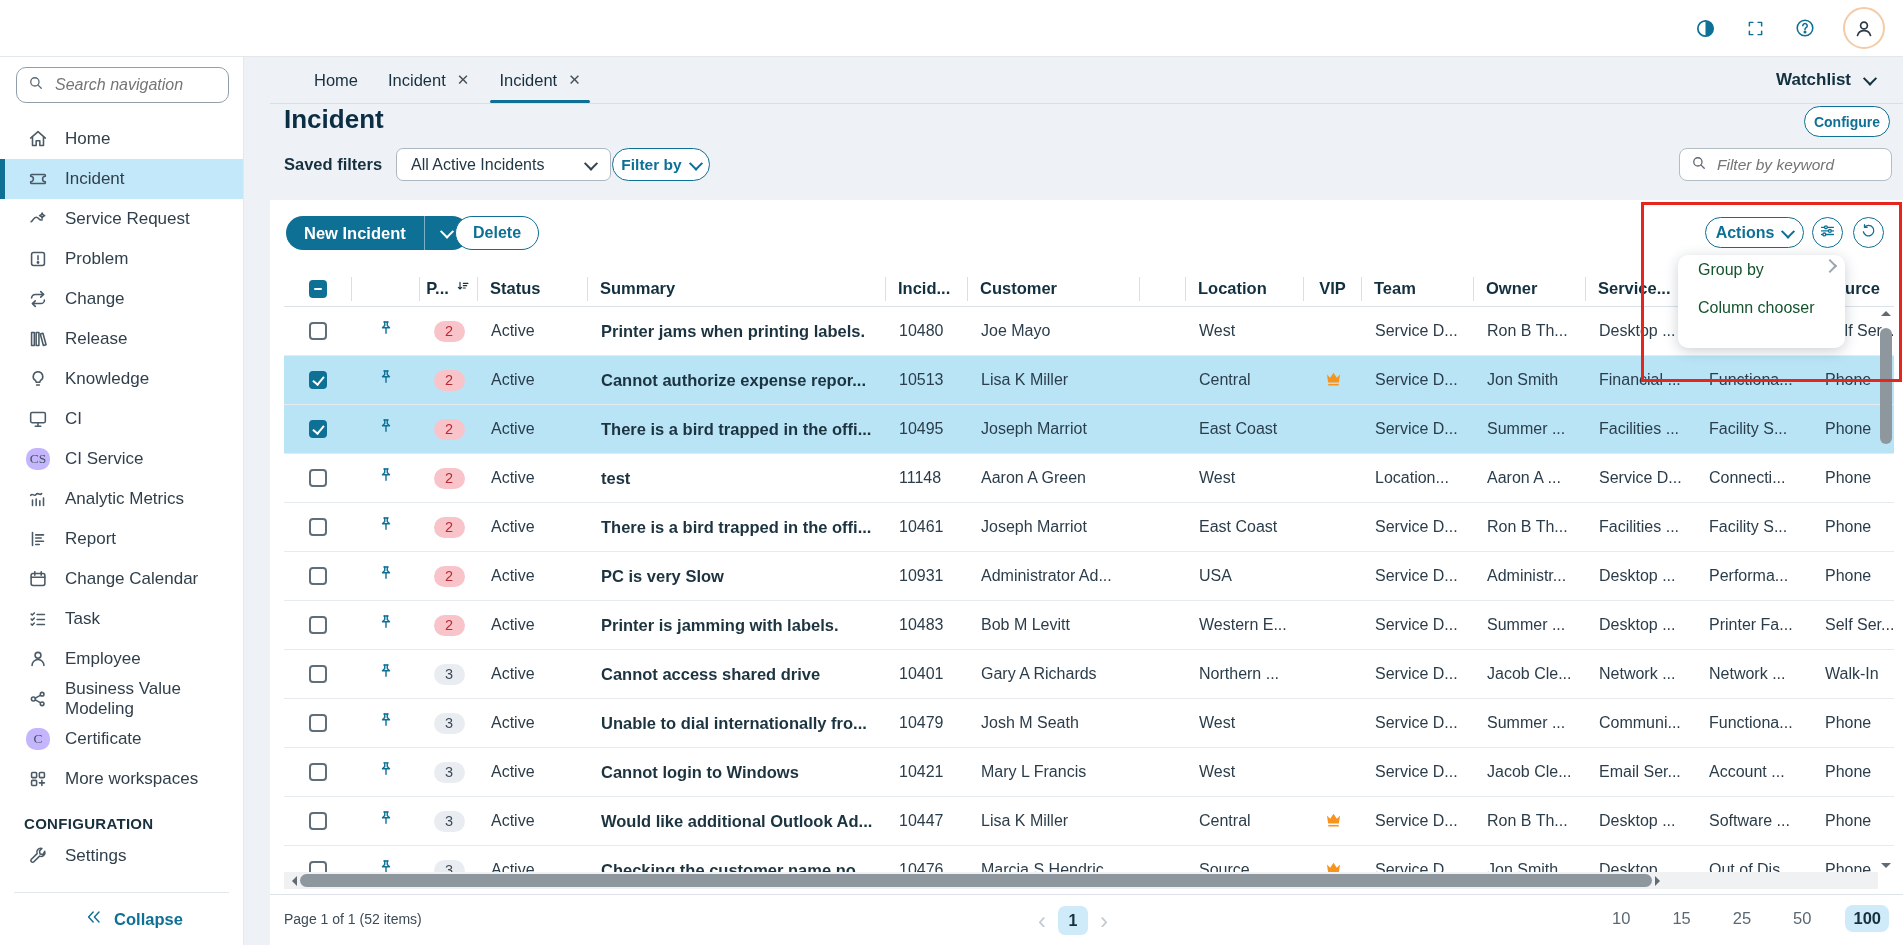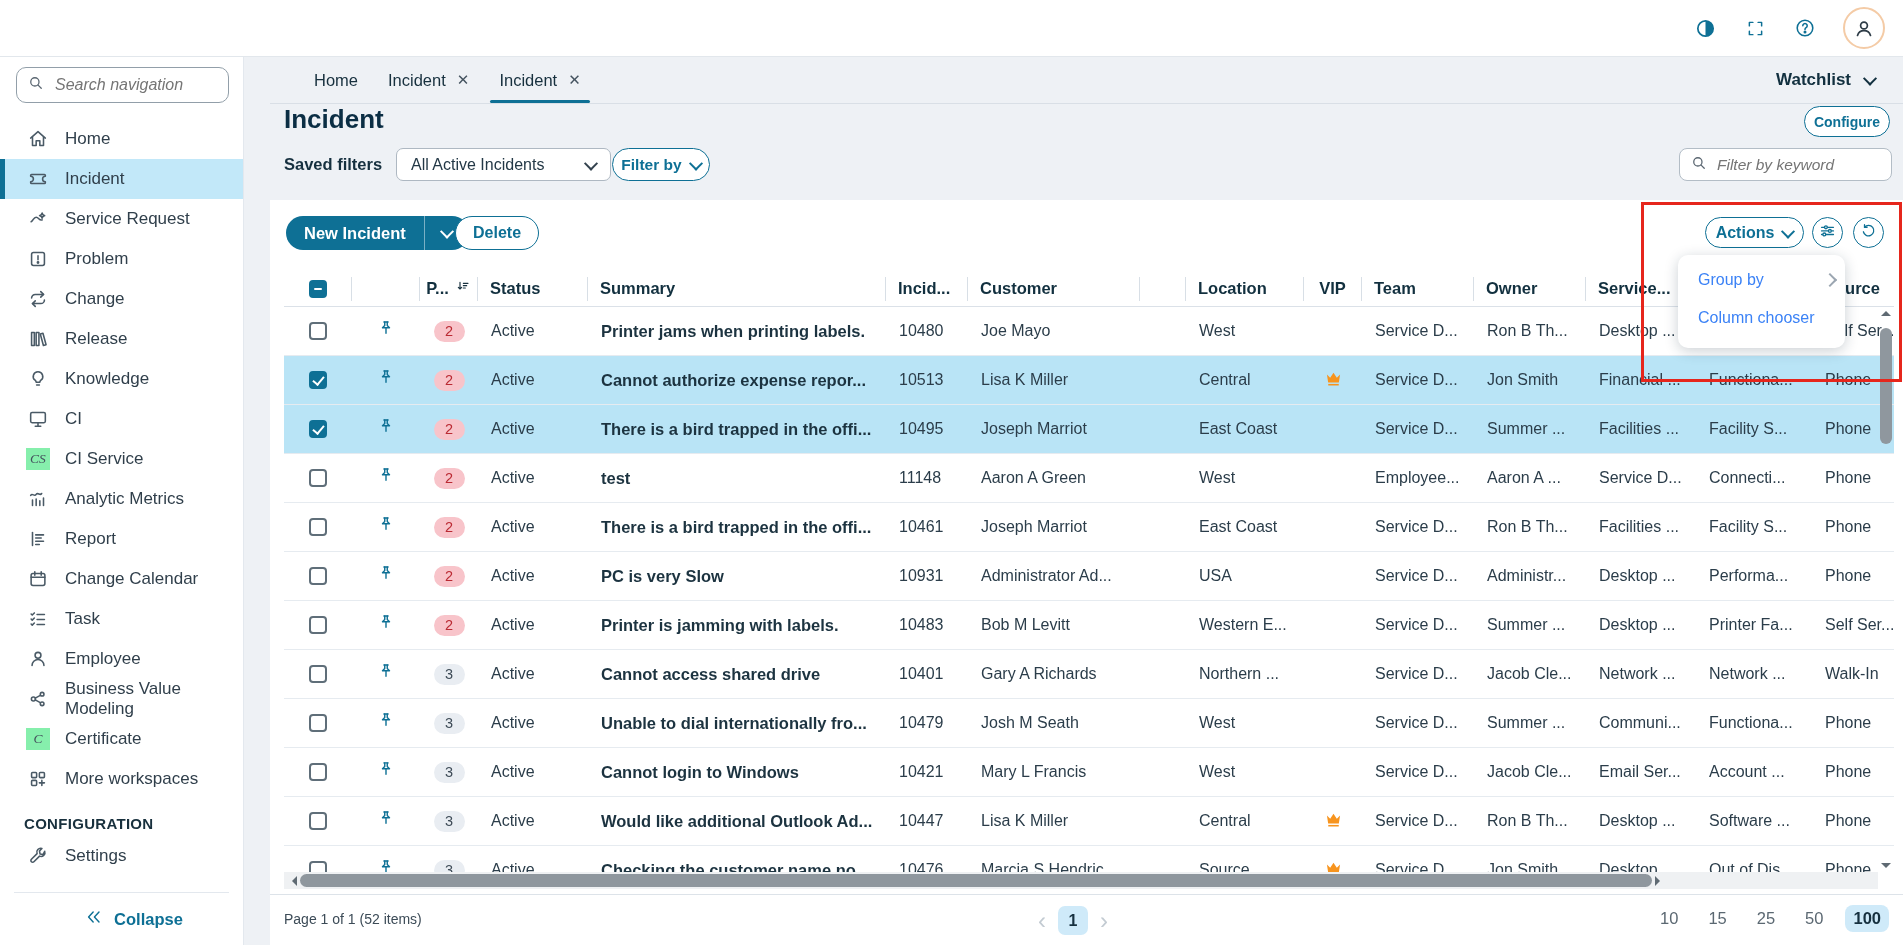--- a/index.html
+++ b/index.html
@@ -11,21 +11,21 @@
   .avatar-ring{width:38px;height:38px;border-radius:50%;border:2px solid #f4cba6;display:flex;align-items:center;justify-content:center;background:#fff;}
   
   #sidebar{left:0;top:57px;width:244px;height:888px;background:#fff;border-right:1px solid #e3e8ee;box-sizing:border-box;display:flex;flex-direction:column;}
   #side-search{margin:10px 14px 6px 16px;height:34px;border:1.5px solid #929fa9;border-radius:10px;display:flex;align-items:center;padding:0 10px;gap:8px;background:#fff;}
   #side-search input{border:none;outline:none;font-style:italic;font-size:16px;color:#5f6b76;width:100%;font-family:"Liberation Sans",sans-serif;background:transparent;}
   #side-nav{margin-top:10px;}
   .nav-item{height:40px;display:flex;align-items:center;gap:15px;padding-left:26px;cursor:pointer;position:relative;color:#303f4b;font-size:17px;}
   .nav-item .nicon{width:24px;height:24px;display:flex;align-items:center;justify-content:center;flex:0 0 24px;}
   .nav-item.active{background:#c2e8f9;}
   .nav-item.active::before{content:"";position:absolute;left:0;top:0;bottom:0;width:5px;background:#0e7095;}
-  .badge-ic{width:26px;height:22px;background:#86efac;border-radius:0;color:#45525e;font-style:italic;font-size:13.5px;display:flex;align-items:center;justify-content:center;font-family:"Liberation Serif",serif;}
+  .badge-ic{width:26px;height:22px;background:#c4b5fd;border-radius:10px;color:#45525e;font-size:13.5px;display:flex;align-items:center;justify-content:center;font-family:"Liberation Serif",serif;}
   #config-label{margin:16px 0 4px 24px;font-weight:bold;font-size:15px;color:#18303d;letter-spacing:.3px;}
   #side-bottom{margin-top:auto;}
   #side-divider{height:1px;background:#e3e8ee;margin:0 14px;}
   #collapse{display:flex;align-items:center;gap:10px;padding:14px 0 14px 24px;color:#0e7095;font-weight:bold;font-size:16.5px;cursor:pointer;justify-content:center;}
   
   #tabstrip{left:270px;top:57px;width:1633px;height:47px;background:#eef1f5;border-bottom:1px solid #d9dfe6;box-sizing:border-box;display:flex;align-items:center;padding-left:29px;}
   .tab{height:100%;display:flex;align-items:center;gap:11px;padding:0 15px;font-size:16.5px;color:#17303e;cursor:pointer;position:relative;box-sizing:border-box;}
   .tab .close-x{font-size:15px;color:#44535f;}
   .tab.active{font-weight:normal;}
   .tab.active::after{content:"";position:absolute;left:6px;right:6px;bottom:0;height:3px;background:#0e7095;border-radius:2px;}
@@ -77,26 +77,26 @@
   #vscroll .arr{position:absolute;left:3px;width:0;height:0;border:5px solid transparent;}
   #vscroll .arr.up{top:4px;border-bottom-color:#5f6a73;border-top-width:0;}
   #vscroll .arr.down{bottom:4px;border-top-color:#5f6a73;border-bottom-width:0;}
   #vthumb{position:absolute;left:2px;top:21px;width:12px;height:116px;background:#8f979e;border-radius:6px;}
   
   #pagination{position:absolute;left:0;top:694px;width:1633px;height:51px;border-top:1px solid #dde3e9;background:#fff;box-sizing:border-box;}
   #page-summary{position:absolute;left:14px;top:16px;font-size:14px;color:#3c4b57;}
   #pager{position:absolute;left:768px;top:11px;display:flex;align-items:center;gap:12px;}
   .pg-chev{font-size:24px;color:#c3cbd2;cursor:pointer;line-height:28px;}
   #pg-current{width:30px;height:29px;background:#cfeaf9;border-radius:7px;display:flex;align-items:center;justify-content:center;font-weight:bold;font-size:16px;color:#16303f;cursor:pointer;}
-  #page-sizes{position:absolute;right:14px;top:10px;display:flex;align-items:center;gap:14px;}
+  #page-sizes{position:absolute;right:14px;top:10px;display:flex;align-items:center;gap:26px;}
   .psize{font-size:16.5px;color:#5b6872;cursor:pointer;padding:4px 8px;}
   .psize.active{background:#cfeaf9;border-radius:8px;color:#16303f;font-weight:bold;}
   
   #actions-menu{position:absolute;left:1408px;top:55px;width:167px;height:93px;background:#fff;border-radius:10px;box-shadow:0 3px 14px rgba(16,41,60,.22);z-index:8;padding-top:6px;box-sizing:border-box;}
-  .menu-item{height:38px;display:flex;align-items:center;padding:0 10px 0 20px;font-size:16px;color:#3b82f6;cursor:pointer;}
+  .menu-item{height:38px;display:flex;align-items:flex-start;padding:0 10px 0 20px;font-size:16px;color:#14532d;cursor:pointer;}
   .menu-item .sub{margin-left:auto;color:#9ba6b1;}
   #red-box{position:absolute;left:1371px;top:2px;width:255px;height:174px;border:3px solid #e6261c;z-index:9;pointer-events:none;}
 </style>
 </head>
 <body>
 
 <div id="app">
 
   <div id="topbar" class="abs">
     <div class="tb-icon">
@@ -531,21 +531,21 @@
           <div class="cell center">
             <span class="pbadge p2">2</span>
           </div>
           <div class="cell ">Active</div>
           <div class="cell summary">test</div>
           <div class="cell ">11148</div>
           <div class="cell ">Aaron A Green</div>
           <div class="cell "></div>
           <div class="cell ">West</div>
           <div class="cell center"></div>
-          <div class="cell ">Employee...</div>
+          <div class="cell ">Location...</div>
           <div class="cell ">Aaron A ...</div>
           <div class="cell ">Service D...</div>
           <div class="cell ">Connecti...</div>
           <div class="cell ">Phone</div>
         </div>
         <div class="row grid-row">
           <div class="cell center">
             <span class="cb"></span>
           </div>
           <div class="cell center">

